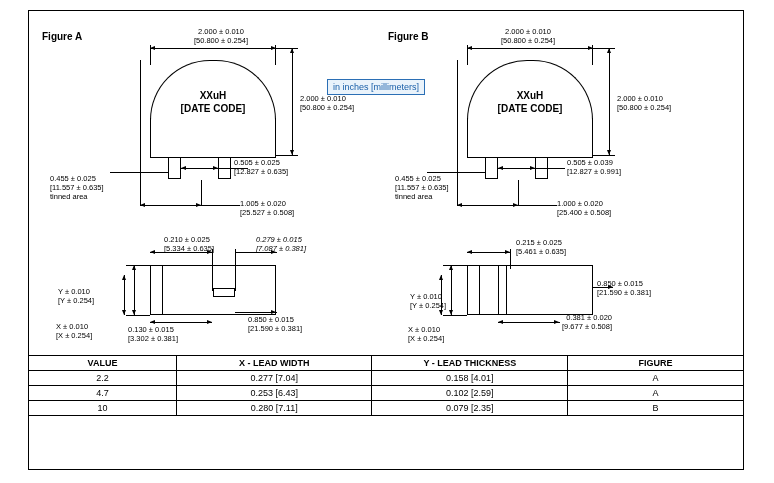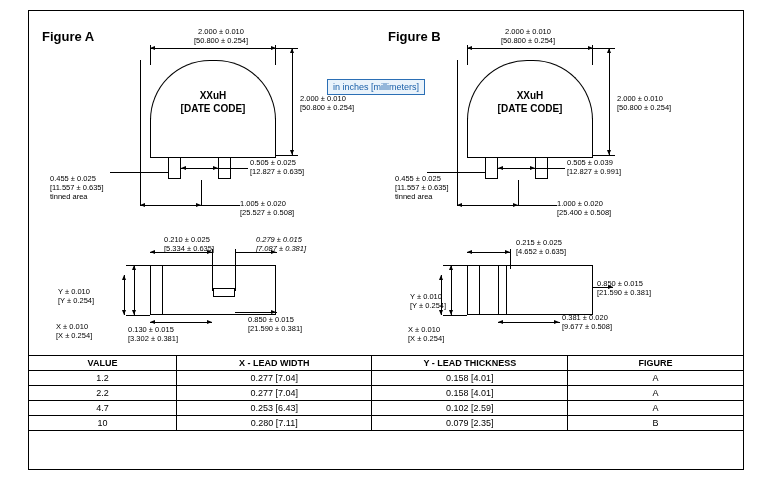--- a/index.html
+++ b/index.html
@@ -1,20 +1,20 @@
 <!DOCTYPE html>
 <html><head>
 <meta charset="utf-8">
 <style>
   html,body{margin:0;padding:0;background:#ffffff;}
   body{font-family:"Liberation Sans", sans-serif;}
   #page{position:relative;width:774px;height:483px;background:#ffffff;overflow:hidden;}
   .frame{position:absolute;left:28px;top:10px;width:716px;height:460px;border:1px solid #000;box-sizing:border-box;}
   .lbl{position:absolute;font-size:8px;color:#000;line-height:10px;white-space:pre;}
-  .lbl.b{font-weight:bold;font-size:13px;}
+  .lbl.b{font-weight:bold;font-size:10px;}
   .ctr{text-align:center;}
   .dimtxt{position:absolute;font-size:7.5px;line-height:9px;white-space:pre;color:#000;}
   .ln{position:absolute;background:#000;}
   .h{height:1px;}
   .v{width:1px;}
   .note{position:absolute;border:1px solid #2b6fb5;color:#1a5fa8;background:#eaf3fb;font-size:9px;padding:2px 5px;white-space:nowrap;}
   
   .bodyA{position:absolute;border:1px solid #000;box-sizing:border-box;}
   .dome{position:absolute;border:1px solid #000;box-sizing:border-box;border-bottom:none;}
   table{border-collapse:collapse;position:absolute;}
@@ -59,21 +59,21 @@
   <div class="arrowD" style="left:289.5px;top:150px;"></div>
   <div class="ln h" style="left:276px;top:48px;width:22px;"></div>
   <div class="ln h" style="left:276px;top:155px;width:22px;"></div>
   <div class="dimtxt" style="left:300px;top:94px;">2.000 ± 0.010
 [50.800 ± 0.254]</div>
 
   <div class="ln h" style="left:181px;top:168px;width:37px;"></div>
   <div class="arrowL" style="left:181px;top:165.5px;"></div>
   <div class="arrowR" style="left:213px;top:165.5px;"></div>
   <div class="ln h" style="left:218px;top:168px;width:30px;"></div>
-  <div class="dimtxt" style="left:250px;top:158px;">0.505 ± 0.025
+  <div class="dimtxt" style="left:234px;top:158px;">0.505 ± 0.025
 [12.827 ± 0.635]</div>
 
   <div class="ln h" style="left:110px;top:172px;width:58px;"></div>
   <div class="dimtxt" style="left:50px;top:174px;">0.455 ± 0.025
 [11.557 ± 0.635]
 tinned area</div>
 
   <div class="ln v" style="left:140px;top:60px;height:146px;"></div>
   <div class="ln h" style="left:140px;top:205px;width:100px;"></div>
   <div class="arrowL" style="left:140px;top:202.5px;"></div>
@@ -175,64 +175,58 @@
 
   <div class="bodyA" style="left:467px;top:265px;width:126px;height:50px;"></div>
   <div class="bodyA" style="left:467px;top:265px;width:13px;height:50px;border-top:none;border-bottom:none;border-left:none;"></div>
   <div class="bodyA" style="left:498px;top:265px;width:9px;height:50px;border-top:none;border-bottom:none;"></div>
 
   <div class="ln h" style="left:467px;top:252px;width:44px;"></div>
   <div class="arrowL" style="left:467px;top:249.5px;"></div>
   <div class="arrowR" style="left:505px;top:249.5px;"></div>
   <div class="ln v" style="left:510px;top:249px;height:20px;"></div>
   <div class="dimtxt" style="left:516px;top:238px;">0.215 ± 0.025
-[4.652 ± 0.635]</div>
+[5.461 ± 0.635]</div>
 
   <div class="ln v" style="left:451px;top:265px;height:50px;"></div>
   <div class="arrowU" style="left:448.5px;top:265px;"></div>
   <div class="arrowD" style="left:448.5px;top:310px;"></div>
   <div class="ln h" style="left:443px;top:265px;width:24px;"></div>
   <div class="ln h" style="left:443px;top:315px;width:24px;"></div>
   <div class="dimtxt" style="left:410px;top:292px;">Y ± 0.010
 [Y ± 0.254]</div>
 
   <div class="ln h" style="left:593px;top:287px;width:20px;"></div>
   <div class="arrowR" style="left:608px;top:284.5px;"></div>
   <div class="dimtxt" style="left:597px;top:279px;">0.850 ± 0.015
 [21.590 ± 0.381]</div>
 
   <div class="ln h" style="left:498px;top:322px;width:62px;"></div>
   <div class="arrowL" style="left:498px;top:319.5px;"></div>
   <div class="arrowR" style="left:554px;top:319.5px;"></div>
-  <div class="dimtxt" style="left:562px;top:313px;">0.381 ± 0.020
+  <div class="dimtxt" style="left:562px;top:313px;text-align:right;">0.381 ± 0.020
 [9.677 ± 0.508]</div>
 
   <div class="ln v" style="left:441px;top:275px;height:40px;"></div>
   <div class="arrowU" style="left:438.5px;top:275px;"></div>
   <div class="arrowD" style="left:438.5px;top:310px;"></div>
   <div class="dimtxt" style="left:408px;top:325px;">X ± 0.010
 [X ± 0.254]</div>
 
   <table style="left:28px;top:355px;width:716px;">
     <thead>
       <tr>
         <th style="width:148px;">VALUE</th>
         <th style="width:196px;">X - LEAD WIDTH</th>
         <th style="width:196px;">Y - LEAD THICKNESS</th>
         <th style="width:176px;">FIGURE</th>
       </tr>
     </thead>
     <tbody>
       <tr>
-        <td>1.2</td>
-        <td>0.277 [7.04]</td>
-        <td>0.158 [4.01]</td>
-        <td>A</td>
-      </tr>
-      <tr>
         <td>2.2</td>
         <td>0.277 [7.04]</td>
         <td>0.158 [4.01]</td>
         <td>A</td>
       </tr>
       <tr>
         <td>4.7</td>
         <td>0.253 [6.43]</td>
         <td>0.102 [2.59]</td>
         <td>A</td>

